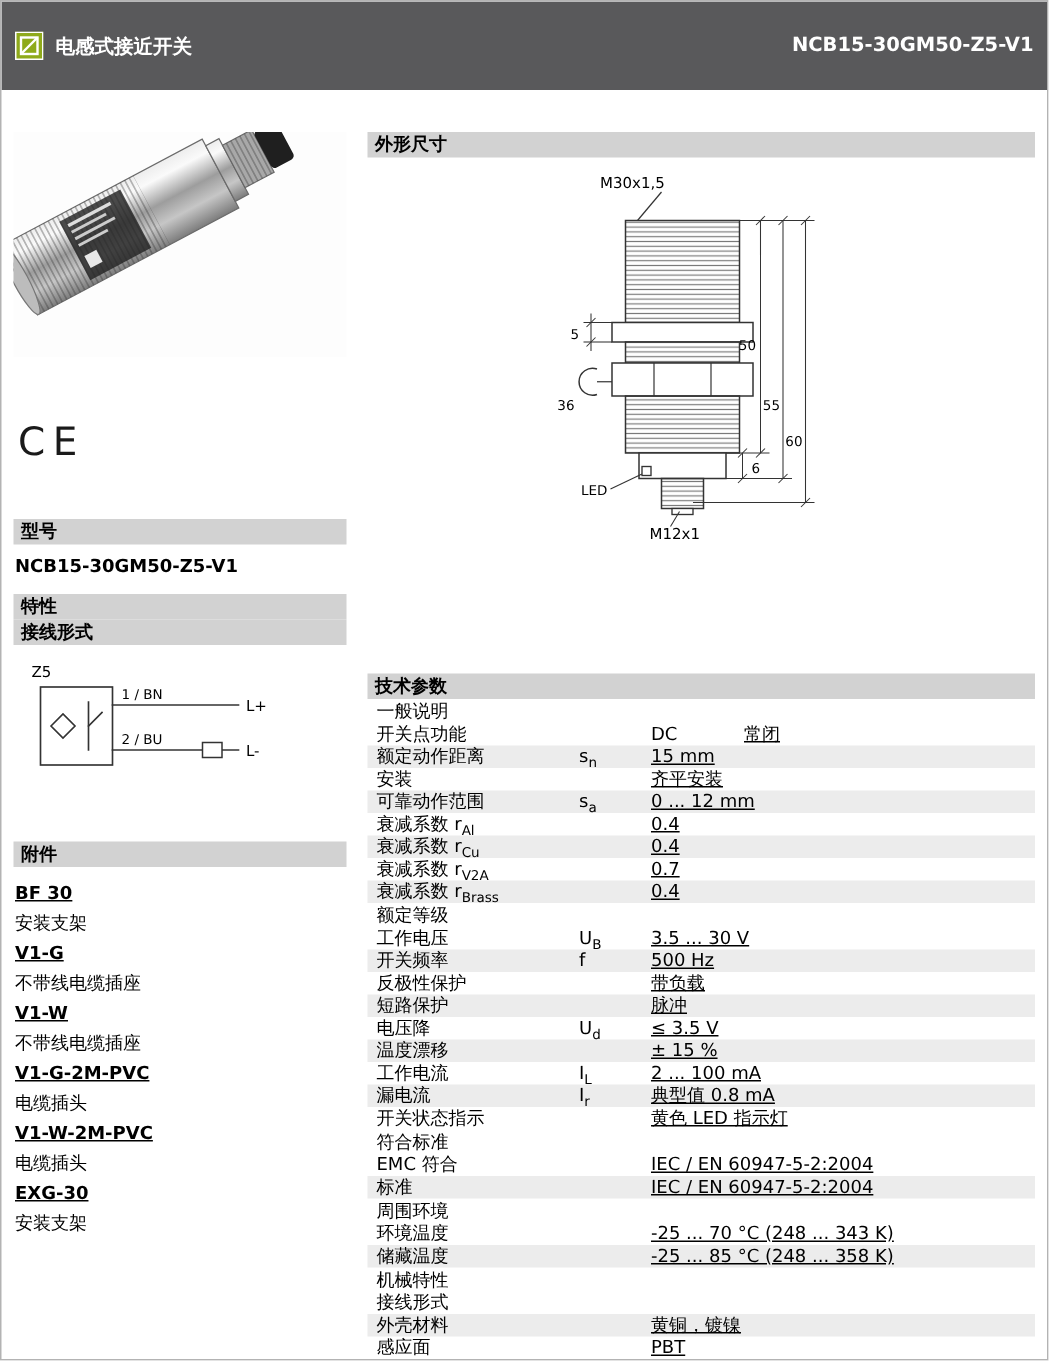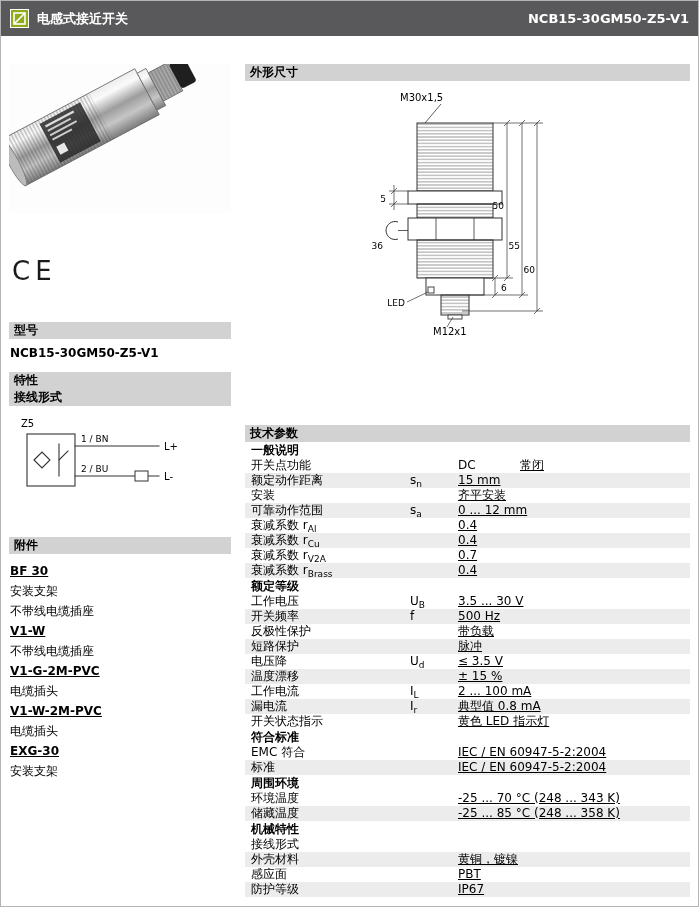--- a/index.html
+++ b/index.html
@@ -6,21 +6,21 @@
   .page {
     position:relative; width:699px; height:907px; margin:0 auto;
     background:#fff; border:1px solid #b3b3b3; box-sizing:border-box;
     font-family:"DejaVu Sans","Liberation Sans",sans-serif;
     font-size:12px; color:#000; overflow:hidden;
   }
   
   .topbar {
     height:27px; background:#59595b; color:#fff;
     display:flex; align-items:center; justify-content:space-between;
-    padding:4px 9px; font-weight:bold; font-size:13px;
+    padding:16px 9px; font-weight:bold; font-size:13px;
   }
   .topbar-left { display:flex; align-items:center; gap:8px; }
   .brand-icon { width:19px; height:19px; display:inline-block; }
   
   .content { display:flex; padding:28px 8px 0 8px; }
   .col-left { width:222px; flex:none; }
   .col-right { flex:1; margin-left:14px; min-width:0; }
   .secbar {
     background:#d2d2d2; font-weight:bold; font-size:12px;
     padding:2px 5px; line-height:13px;
@@ -34,25 +34,25 @@
   .features li { position:relative; padding-left:11px; line-height:19px; }
   .features li::before { content:"•"; position:absolute; left:0; top:0; }
   .wiring { padding:8px 0 12px 2px; }
   .secbar.m-acc { margin-top:16px; }
   .accessories { padding:4px 1px 0 1px; }
   .acc-name { font-weight:bold; line-height:13px; margin-top:7px;text-decoration:underline; }
   .acc-desc { line-height:13px; margin-top:7px; }
   
   .drawing { height:344px; }
   .tech { margin-top:0; }
-  .tech-group-header { font-weight:bold; line-height:16px; padding-left:6px; }
+  .tech-group-header { font-weight:normal; line-height:16px; padding-left:6px; }
   .tech-row { display:flex; line-height:15px; }
   .tech-row.alt { background:#ececec;align-items:flex-end; }
   .c-label { width:135px; padding-left:6px; flex:none; white-space:nowrap; }
-  .c-sym { width:48px; flex:none;margin-left:24px; }
+  .c-sym { width:48px; flex:none; }
   .c-val { flex:1; white-space:nowrap;text-decoration:underline; }
   .c-val .v1 { display:inline-block; min-width:62px; }
   sub { font-size:9px; line-height:0; }
   svg text { font-family:"DejaVu Sans","Liberation Sans",sans-serif; }
 </style>
 </head>
 <body>
 
 <div class="page">
 
@@ -129,20 +129,21 @@
           <text x="70" y="58" font-size="9">2 / BU</text>
           <rect x="124" y="57" width="13" height="10" fill="#ffffff" stroke="#333" stroke-width="1"></rect>
           <text x="153" y="66" font-size="10">L-</text>
         </svg>
       </div>
 
       <div class="secbar m-acc">附件</div>
       <div class="accessories">
           <div class="acc-name">BF 30</div>
           <div class="acc-desc">安装支架</div>
+          <div class="acc-name">V1-G</div>
           <div class="acc-desc">不带线电缆插座</div>
           <div class="acc-name">V1-W</div>
           <div class="acc-desc">不带线电缆插座</div>
           <div class="acc-name">V1-G-2M-PVC</div>
           <div class="acc-desc">电缆插头</div>
           <div class="acc-name">V1-W-2M-PVC</div>
           <div class="acc-desc">电缆插头</div>
           <div class="acc-name">EXG-30</div>
           <div class="acc-desc">安装支架</div>
         </div>

